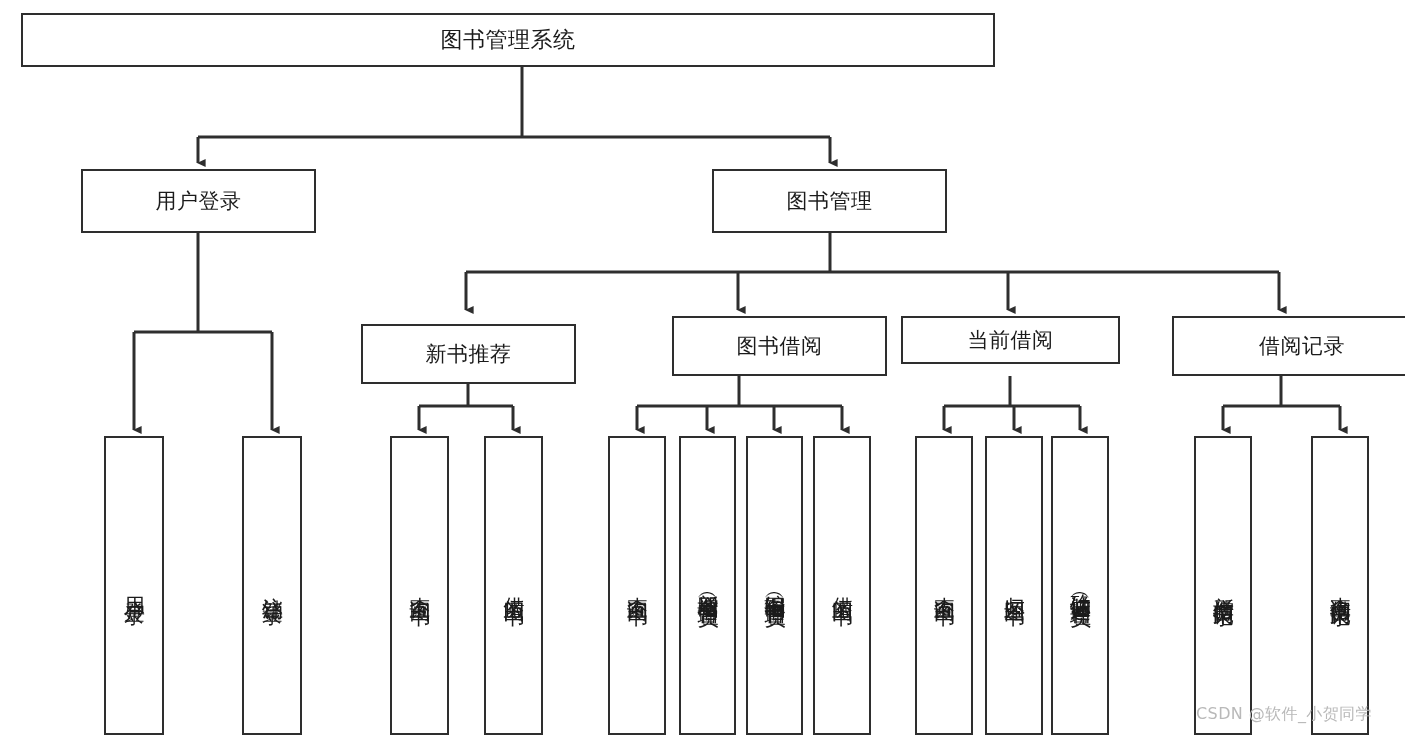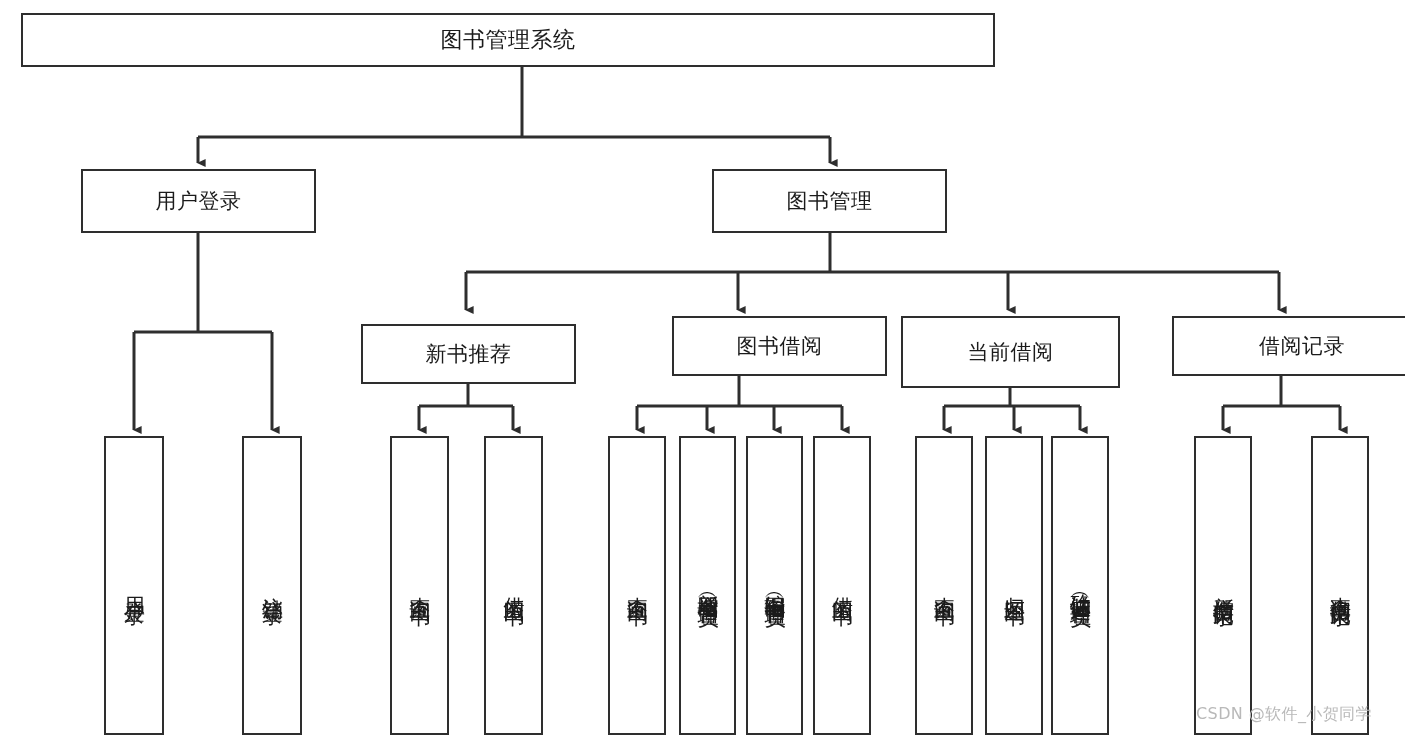--- a/index.html
+++ b/index.html
@@ -143,21 +143,21 @@
   <div class="node horizontal" style="left: 712px; top: 169px; width: 235px; height: 64px; font-family: Liberation Serif, serif;">
     <span class="node-label">图书管理</span>
   </div>
 
   <div class="node horizontal" style="left: 361px; top: 316px; width: 215px; height: 60px; margin-top: 8px;">
     <span class="node-label">新书推荐</span>
   </div>
   <div class="node horizontal" style="left: 632px; top: 316px; width: 215px; height: 60px; margin-left: 40px;">
     <span class="node-label">图书借阅</span>
   </div>
-  <div class="node horizontal" style="left: 901px; top: 316px; width: 219px; height: 72px;">
+  <div class="node horizontal" style="left: 901px; top: 316px; width: 219px; height: 48px;">
     <span class="node-label">当前借阅</span>
   </div>
   <div class="node horizontal" style="left: 1172px; top: 316px; width: 260px; height: 60px;">
     <span class="node-label">借阅记录</span>
   </div>
 
   <div class="node vertical" style="left: 104px; top: 436px; width: 60px; height: 299px;">
     <span class="node-label">用户登录</span>
   </div>
   <div class="node vertical" style="left: 242px; top: 436px; width: 60px; height: 299px;">

